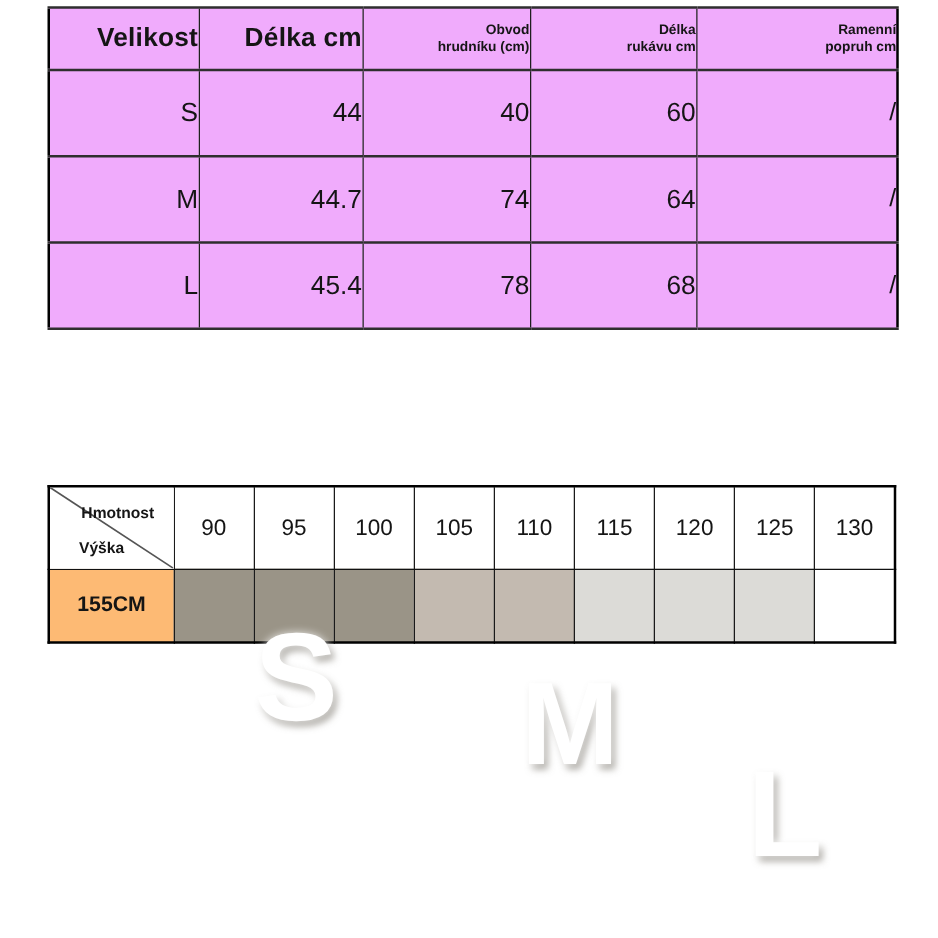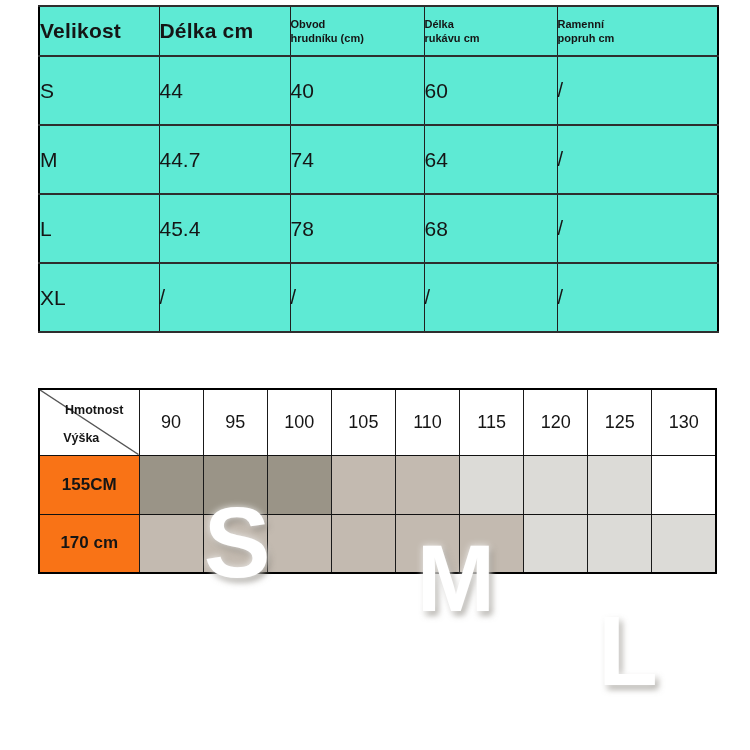--- a/index.html
+++ b/index.html
@@ -17,23 +17,23 @@
   table.size-table {
     border-collapse: collapse;
     table-layout: fixed;
     width: 679px;
   }
   table.size-table td, table.size-table th {
     border-left: 1.5px solid #1f1f1f;
     border-right: 1.5px solid #1f1f1f;
     border-top: 2.2px solid #2e2e2e;
     border-bottom: 2.2px solid #2e2e2e;
-    text-align: left;
+    text-align: right;
     vertical-align: middle;
-    background: #5eead4;
+    background: #f0abfc;
   }
   table.size-table { border: 2px solid #000; }
   table.size-table thead th { height: 50px; font-weight: bold; }
   table.size-table thead th.big-head { font-size: 21px; letter-spacing: 0.2px; }
   table.size-table thead th.small-head {
     font-size: 11px; line-height: 1.3; white-space: pre-line;
   }
   table.size-table tbody td { height: 69px; font-size: 21px; font-weight: 400; }
   table.size-table tbody td.slash-cell { font-size: 20px; }
 
@@ -49,21 +49,21 @@
     border-left: 1.3px solid #1a1a1a;
     border-right: 1.3px solid #1a1a1a;
     border-top: 1.8px solid #111;
     border-bottom: 1.8px solid #111;
     text-align: center;
     vertical-align: middle;
   }
   table.matrix thead th { height: 66px; background: #fff; }
   table.matrix thead th.weight-head { font-size: 18px; font-weight: 500; }
   table.matrix tbody tr { height: 59px; }
-  table.matrix td.height-label { background: #f97316; font-size: 17px; }
+  table.matrix td.height-label { background: #fdba74; font-size: 17px; }
   .hl-medium { font-weight: 600; }
   .hl-bold { font-weight: 700; }
 
   
   th.corner { position: relative; padding: 0; overflow: hidden; }
   th.corner svg.diag { position: absolute; left: 0; top: 0; width: 100%; height: 100%; }
   .corner-text {
     position: absolute; left: 0; top: 0; width: 100%; height: 100%;
     font-size: 12.5px; font-weight: 700; line-height: 1.25;
   }
@@ -125,27 +125,20 @@
           <td>64</td>
           <td class="slash-cell">/</td>
         </tr>
         <tr>
           <td>L</td>
           <td>45.4</td>
           <td>78</td>
           <td>68</td>
           <td class="slash-cell">/</td>
         </tr>
-        <tr>
-          <td>XL</td>
-          <td class="slash-cell">/</td>
-          <td class="slash-cell">/</td>
-          <td class="slash-cell">/</td>
-          <td class="slash-cell">/</td>
-        </tr>
       </tbody>
     </table>
   </div>
 
   <div class="matrix-wrap">
     <table class="matrix">
       <colgroup>
         <col style="width:100px">
         <col>
           <col>
@@ -185,32 +178,20 @@
           <td style="background-color: rgb(154, 148, 135);"></td>
           <td style="background-color: rgb(154, 148, 135);"></td>
           <td style="background-color: rgb(154, 148, 135);"></td>
           <td style="background-color: rgb(195, 186, 176);"></td>
           <td style="background-color: rgb(195, 186, 176);"></td>
           <td style="background-color: rgb(220, 219, 215);"></td>
           <td style="background-color: rgb(220, 219, 215);"></td>
           <td style="background-color: rgb(220, 219, 215);"></td>
           <td style="background-color: rgb(255, 255, 255);"></td>
         </tr>
-        <tr>
-          <td class="height-label hl-bold">170 cm</td>
-          <td style="background-color: rgb(195, 186, 176);"></td>
-          <td style="background-color: rgb(195, 186, 176);"></td>
-          <td style="background-color: rgb(195, 186, 176);"></td>
-          <td style="background-color: rgb(195, 186, 176);"></td>
-          <td style="background-color: rgb(195, 186, 176);"></td>
-          <td style="background-color: rgb(195, 186, 176);"></td>
-          <td style="background-color: rgb(220, 219, 215);"></td>
-          <td style="background-color: rgb(220, 219, 215);"></td>
-          <td style="background-color: rgb(220, 219, 215);"></td>
-        </tr>
       </tbody>
     </table>
 
     <div class="overlay-letter letter-s">S</div>
     <div class="overlay-letter letter-m">M</div>
     <div class="overlay-letter letter-l">L</div>
   </div>
 
 </div>
 

